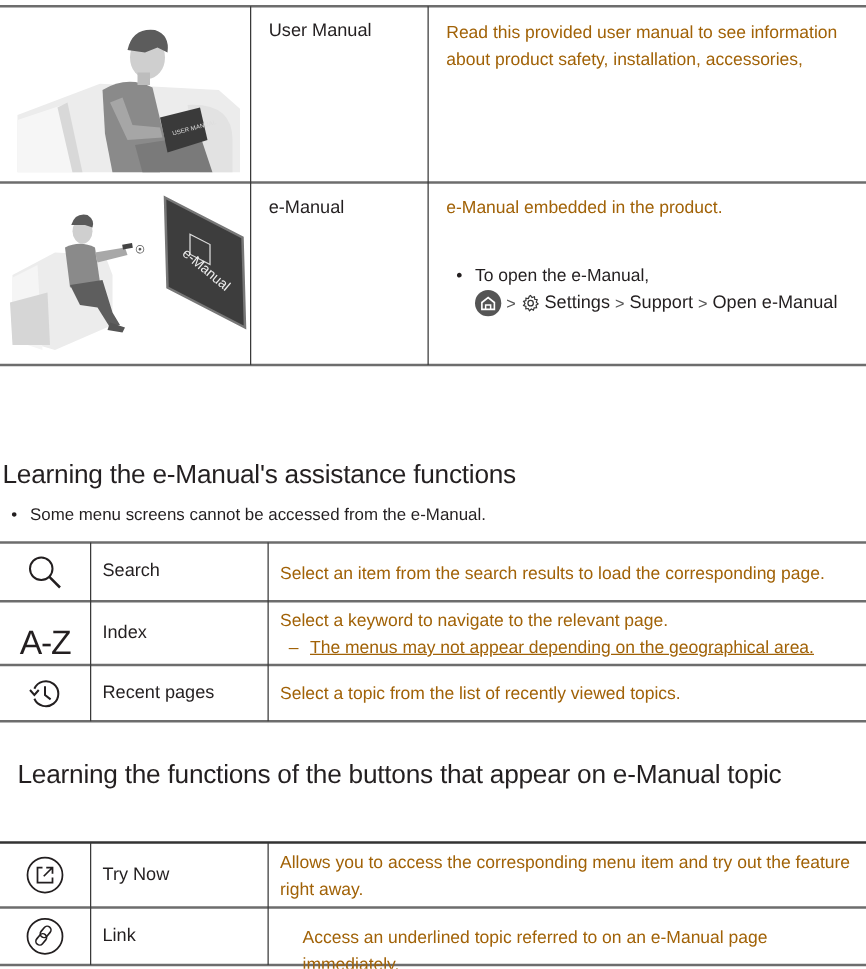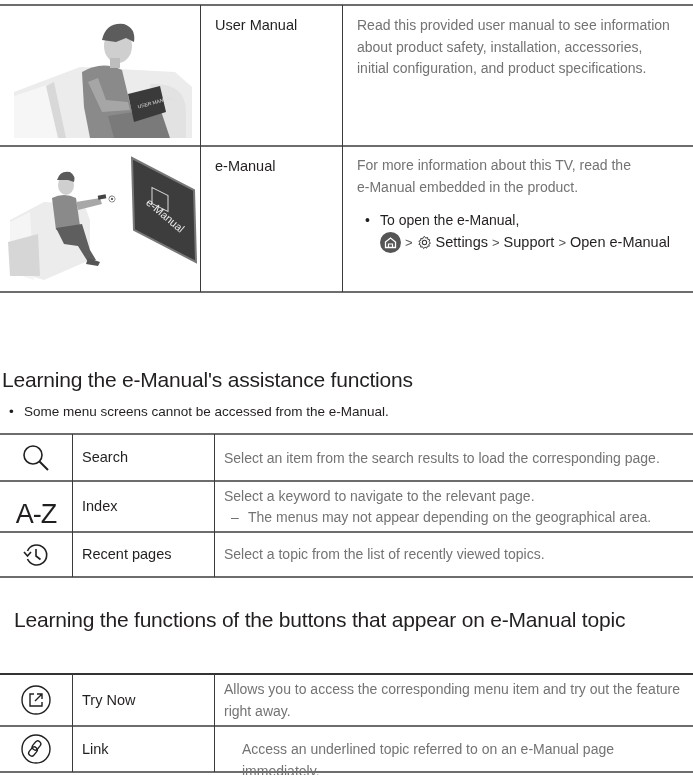--- a/index.html
+++ b/index.html
@@ -1,21 +1,21 @@
 <!DOCTYPE html>
 <html><head>
 <meta charset="utf-8">
 <style>
   html, body { margin:0; padding:0; background:#ffffff; }
   body { width:693px; height:775px; position:relative; overflow:hidden;
          font-family:"Liberation Sans", "DejaVu Sans", sans-serif; color:#231f20; }
   .abs { position:absolute; }
   .hline { position:absolute; height:0; border-top:2px solid #6d6d6d; }
   .vline { position:absolute; width:0; border-left:1.5px solid #3a3a3a; }
-  .cell-text { position:absolute; font-size:14px; line-height:21.5px; color:#737373; }
+  .cell-text { position:absolute; font-size:14px; line-height:21.5px; color:#a16207; }
   .label { position:absolute; font-size:14.5px; color:#231f20; }
   h2 { margin:0; position:absolute; font-weight:normal; font-size:21px; line-height:22px; color:#231f20; letter-spacing:-0.2px; }
   .bullet { position:absolute; font-size:14px; line-height:21px; }
   .bullet::before { content:"•"; position:absolute; left:-15px; top:0; }
   .icon-box { position:absolute; display:flex; align-items:center; justify-content:center; }
   .sep { margin:0 4px; color:#555; font-size:13px; }
 </style>
 </head>
 <body>
 
@@ -45,21 +45,20 @@
       <path d="M78 70 L92 100 L120 98 L118 90 L96 88 L88 66 Z" fill="#a6a6a6"></path>
 
       <path d="M118 82 L150 74 L156 100 L124 110 Z" fill="#3a3a3a"></path>
       <text x="128" y="96" font-size="5" fill="#ddd" transform="rotate(-15 130 95)" font-family="Liberation Sans, sans-serif">USER MANUAL</text>
     </svg>
   </div>
   <div class="label" style="left:215px;top:17px;">User Manual</div>
   <div class="cell-text" style="left:357px;top:15px;width:330px;">
     <div>Read this provided user manual to see information</div>
     <div>about product safety, installation, accessories,</div>
-    <div>initial configuration, and product specifications.</div>
   </div>
 
   <div class="abs" style="left:4px;top:150px;width:194px;height:136px;">
     <svg width="194" height="136" viewBox="0 0 194 136">
 
       <path d="M6 70 L40 52 L80 54 L86 70 L86 110 L40 130 L6 120 Z" fill="#ececec"></path>
       <path d="M6 72 L26 62 L30 130 L6 122 Z" fill="#f5f5f5"></path>
       <path d="M4 92 L34 84 L36 126 L6 126 Z" fill="#d6d6d6"></path>
 
       <ellipse cx="62" cy="35" rx="8" ry="10" fill="#cfcfcf"></ellipse>
@@ -71,21 +70,20 @@
       <path d="M52 78 L78 74 L86 100 L92 110 L84 112 L74 96 L60 94 Z" fill="#5e5e5e"></path>
       <path d="M84 108 L96 112 L94 116 L82 114 Z" fill="#555"></path>
 
       <path d="M128 8 L190 40 L192 112 L130 80 Z" fill="#3d3d3d" stroke="#777" stroke-width="2"></path>
       <rect x="148" y="38" width="16" height="16" fill="none" stroke="#ddd" stroke-width="1" transform="skewY(27) translate(0,-76)"></rect>
       <text x="136" y="62" font-size="11" fill="#eee" transform="rotate(40 150 65)" font-family="Liberation Sans, sans-serif">e-Manual</text>
     </svg>
   </div>
   <div class="label" style="left:215px;top:158px;">e-Manual</div>
   <div class="cell-text" style="left:357px;top:155px;width:330px;">
-    <div>For more information about this TV, read the</div>
     <div>e-Manual embedded in the product.</div>
   </div>
   <div class="bullet" style="left:380px;top:210px;">To open the e-Manual,</div>
   <div class="abs" style="left:380px;top:232px;font-size:14.5px;line-height:21px;display:flex;align-items:center;">
     <span style="display:inline-flex;width:21px;height:21px;border-radius:50%;background:#555;align-items:center;justify-content:center;">
       <svg width="13" height="13" viewBox="0 0 13 13">
           <path d="M1.5 6 L6.5 2 L11.5 6 L11.5 11.5 L1.5 11.5 Z" fill="none" stroke="#fff" stroke-width="1.3"></path>
           <path d="M4.5 11.5 L4.5 8 L8.5 8 L8.5 11.5" fill="none" stroke="#fff" stroke-width="1.2"></path>
         </svg>
     </span>
@@ -124,21 +122,21 @@
         <line x1="19.5" y1="19.5" x2="28" y2="28" stroke="#231f20" stroke-width="2"></line>
       </svg>
   </div>
   <div class="label" style="left:82px;top:449px;">Search</div>
   <div class="cell-text" style="left:224px;top:448px;">Select an item from the search results to load the corresponding page.</div>
 
   <div class="icon-box" style="left:0;top:482px;width:72px;height:65px;font-size:27px;letter-spacing:-1px;font-weight:300;">A-Z</div>
   <div class="label" style="left:82px;top:498px;">Index</div>
   <div class="cell-text" style="left:224px;top:486px;">Select a keyword to navigate to the relevant page.</div>
   <div class="cell-text" style="left:231px;top:507px;">–</div>
-  <div class="cell-text" style="left:248px;top:507px;">The menus may not appear depending on the geographical area.</div>
+  <div class="cell-text" style="left:248px;top:507px;text-decoration:underline;">The menus may not appear depending on the geographical area.</div>
 
   <div class="icon-box" style="left:0;top:533px;width:72px;height:43px;">
     <svg width="30" height="30" viewBox="0 0 30 30">
         <path d="M6.5 11 A10 10 0 1 1 6.5 19" fill="none" stroke="#231f20" stroke-width="1.6"></path>
         <path d="M3 12 L6.5 16 L10 12" fill="none" stroke="#231f20" stroke-width="1.6"></path>
         <path d="M15 9 L15 16 L19.5 19.5" fill="none" stroke="#231f20" stroke-width="1.6"></path>
       </svg>
   </div>
   <div class="label" style="left:82px;top:546px;">Recent pages</div>
   <div class="cell-text" style="left:224px;top:544px;">Select a topic from the list of recently viewed topics.</div>

